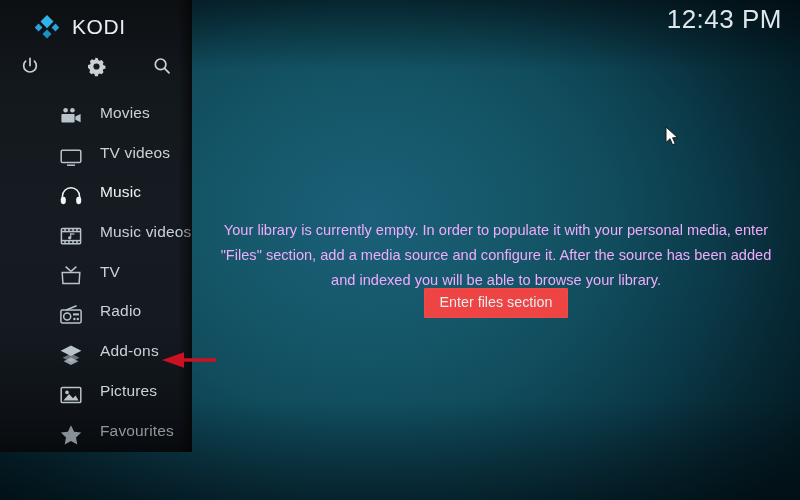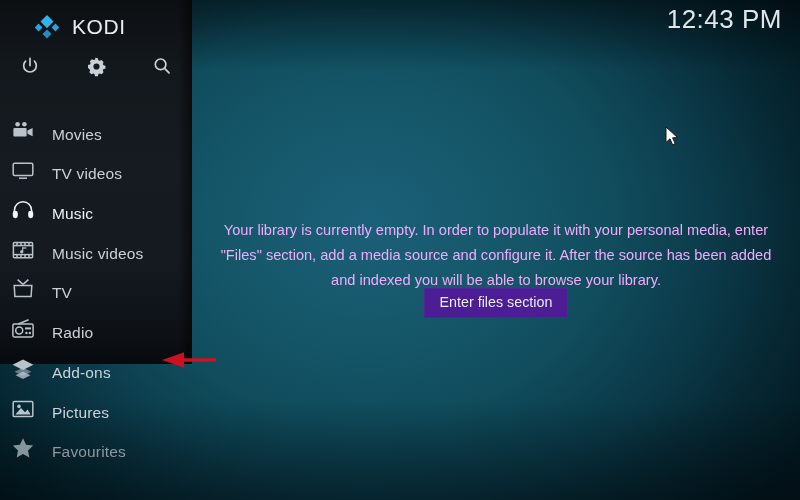--- a/index.html
+++ b/index.html
@@ -20,21 +20,21 @@
   }
   #main-bg::after{
     content:""; position:absolute; inset:0;
     background:
       radial-gradient(ellipse 900px 700px at 50% 50%, rgba(0,0,0,0) 35%, rgba(0,0,0,.35) 78%, rgba(0,0,0,.68) 100%),
       linear-gradient(to bottom, rgba(0,8,12,.55) 0%, rgba(0,0,0,0) 14%, rgba(0,0,0,0) 80%, rgba(0,8,12,.45) 100%);
   }
 
   
   #sidebar {
-    position:absolute; left:0; top:0; width:192px; height:364px;
+    position:absolute; left:0; top:0; width:192px; height:452px;
     background:
       linear-gradient(to bottom, #0c0f12 0%, #13181d 18%, #161b21 45%, #141a20 72%, #0d1116 92%, #070a0d 100%);
     z-index:5;
   }
   #sidebar::after{
     content:""; position:absolute; right:0; top:0; width:14px; height:100%;
     background:linear-gradient(to right, rgba(0,0,0,0) 0%, rgba(0,0,0,.55) 100%);
   }
 
   
@@ -50,21 +50,21 @@
     position:absolute; top:0; width:36px; height:36px;
     display:flex; align-items:center; justify-content:center; cursor:pointer;
   }
   #tb-power  { left:12px; }
   #tb-gear   { left:78px; }
   #tb-search { left:144px; }
 
   
   #nav { position:absolute; left:0; top:104px; width:192px; }
   .nav-item {
-    position:relative; height:39.7px; display:flex; align-items:flex-end; cursor:pointer;
+    position:relative; height:39.7px; display:flex; align-items:flex-start; cursor:pointer;padding-left:48px;
   }
   .nav-icon {
     width:26px; height:26px; margin-left:10px;
     display:flex; align-items:center; justify-content:center; flex:0 0 26px;
   }
   .nav-label {
     margin-left:16px; font-size:15.5px; color:#c9d2d8; letter-spacing:.15px; white-space:nowrap;
   }
   .nav-item.bright .nav-label { color:#eef3f6; }
   .nav-item.dim .nav-label { color:#8e979e; }
@@ -88,21 +88,21 @@
   }
   #empty-text {
     position:absolute; left:18px; top:218px; width:572px;
     text-align:center; color:#f0abfc; font-size:14.6px; line-height:25px;
   }
   #btn-row {
     position:absolute; left:18px; top:288px; width:572px;
     display:flex; justify-content:center; gap:18px;
   }
   .panel-btn {
-    background:#4c1d95; color:#e6edf1; font-size:14.3px;
+    background:#ef4444; color:#e6edf1; font-size:14.3px;
     padding:6px 16px 7px; border:none; border-radius:1px; cursor:pointer;
     font-family:"Liberation Sans", sans-serif; line-height:17px;
     box-shadow:0 0 0 1px rgba(255,255,255,.03) inset;
   }
 
   
   #annot-arrow { position:absolute; left:160px; top:350px; z-index:9; pointer-events:none; }
 
   
   #cursor { position:absolute; left:665px; top:126px; z-index:10; pointer-events:none; }

